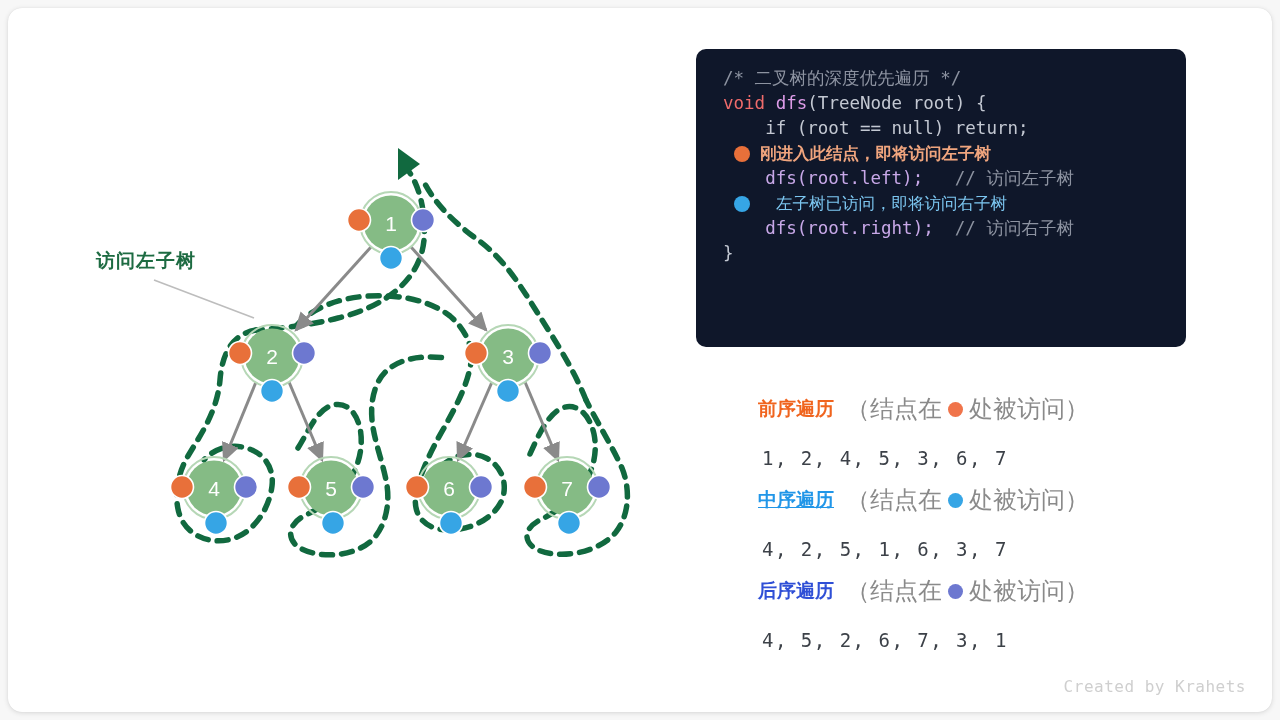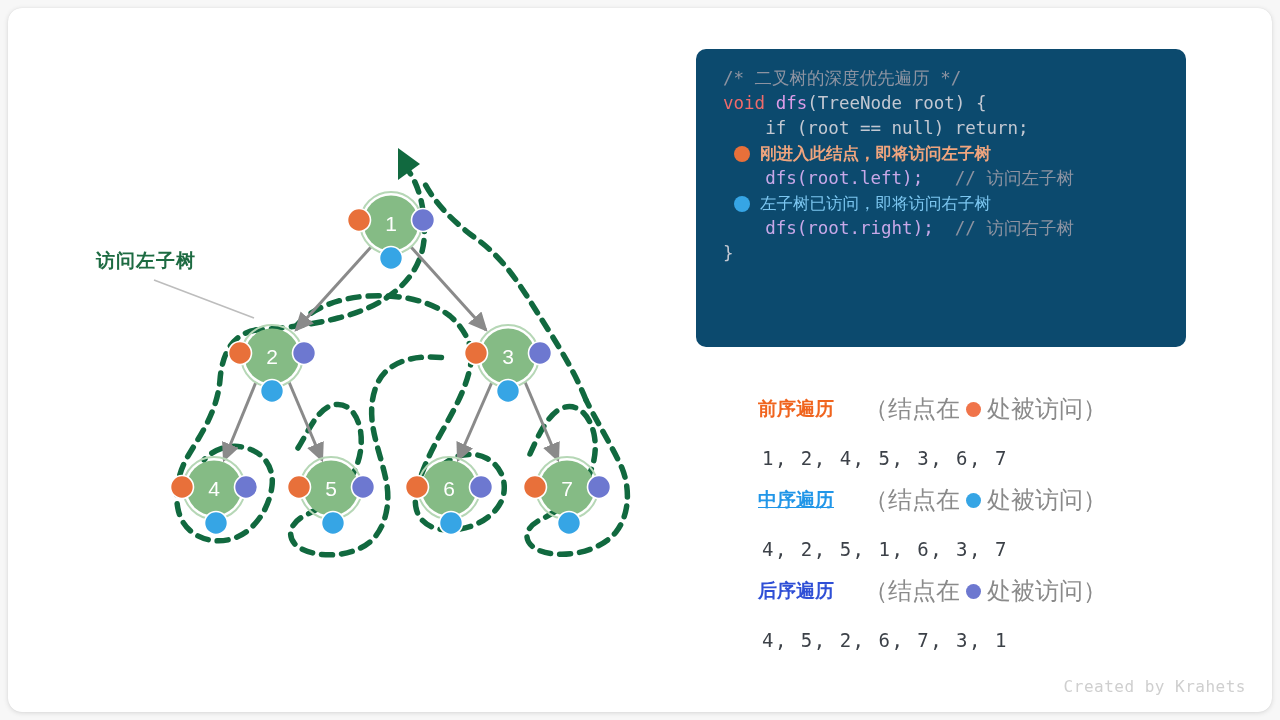--- a/index.html
+++ b/index.html
@@ -22,21 +22,21 @@
     font-size:21px;text-anchor:middle;dominant-baseline:central;
   }
   .dfs-label{
     position:absolute;
     font-size:19px;font-weight:bold;color:#1d6b42;
     white-space:nowrap;letter-spacing:1px;
   }
   
   #code{
     position:absolute;left:688px;top:41px;width:490px;height:298px;
-    background:#0c4a6e;border-radius:10px;
+    background:#0f172a;border-radius:10px;
     box-sizing:border-box;padding:17px 0 0 0;
     font-family:"DejaVu Sans Mono","Liberation Mono",monospace;
     font-size:17.5px;line-height:25px;
   }
   .cl{padding-left:27px;white-space:pre;}
   .c-com{color:#8d93a1;}
   .c-kw{color:#ef6b6b;}
   .c-fn{color:#dd9ce8;}
   .c-pl{color:#c3c8d2;}
   .c-mu{color:#c8a8e8;}
@@ -45,21 +45,21 @@
     width:16px;height:16px;border-radius:50%;
     display:inline-block;flex:none;margin-right:10px;
   }
   .ann span.txt{font-family:"Liberation Sans","DejaVu Sans",sans-serif;font-size:16.5px;}
   
   #results{position:absolute;left:750px;top:386px;width:430px;}
   .res-head{
     display:flex;align-items:center;margin-bottom:4px;
     font-size:19px;line-height:30px;
   }
-  .res-title{font-weight:bold;margin-right:30px;}
+  .res-title{font-weight:bold;margin-right:12px;}
   .res-note{color:#8a8a8a;font-size:24px;display:flex;align-items:center;justify-content:space-between;}
   .res-note .dot{
     width:15px;height:15px;border-radius:50%;display:inline-block;
     margin:0 6px;flex:none;
   }
   .res-seq{
     font-family:"DejaVu Sans Mono","Liberation Mono",monospace;
     font-size:19px;color:#3c4148;margin:23px 0 16px 4px;letter-spacing:1.5px;
   }
   #credit{
@@ -228,21 +228,21 @@
 
     <div class="cl ann" style="padding-left:0;">
       <span class="dot" style="background:#e8703a;margin-left:38px;"></span>
       <span class="txt" style="color:#f0a57e;font-weight:bold;">刚进入此结点，即将访问左子树</span>
     </div>
 
     <div class="cl"><span class="c-mu">    dfs(root.left);</span><span class="c-com">   // 访问左子树</span></div>
 
     <div class="cl ann" style="padding-left:0;">
       <span class="dot" style="background:#36a5e5;margin-left:38px;"></span>
-      <span class="txt" style="color:#7cc6f0;">左子树已访问，即将访问右子树</span>
+      <span class="txt" style="color:#7cc6f0;margin-left:16px;">左子树已访问，即将访问右子树</span>
     </div>
 
     <div class="cl"><span class="c-mu">    dfs(root.right);</span><span class="c-com">  // 访问右子树</span></div>
 
 
     <div class="cl c-pl">}</div>
   </div>
 
   <div id="results">
 

